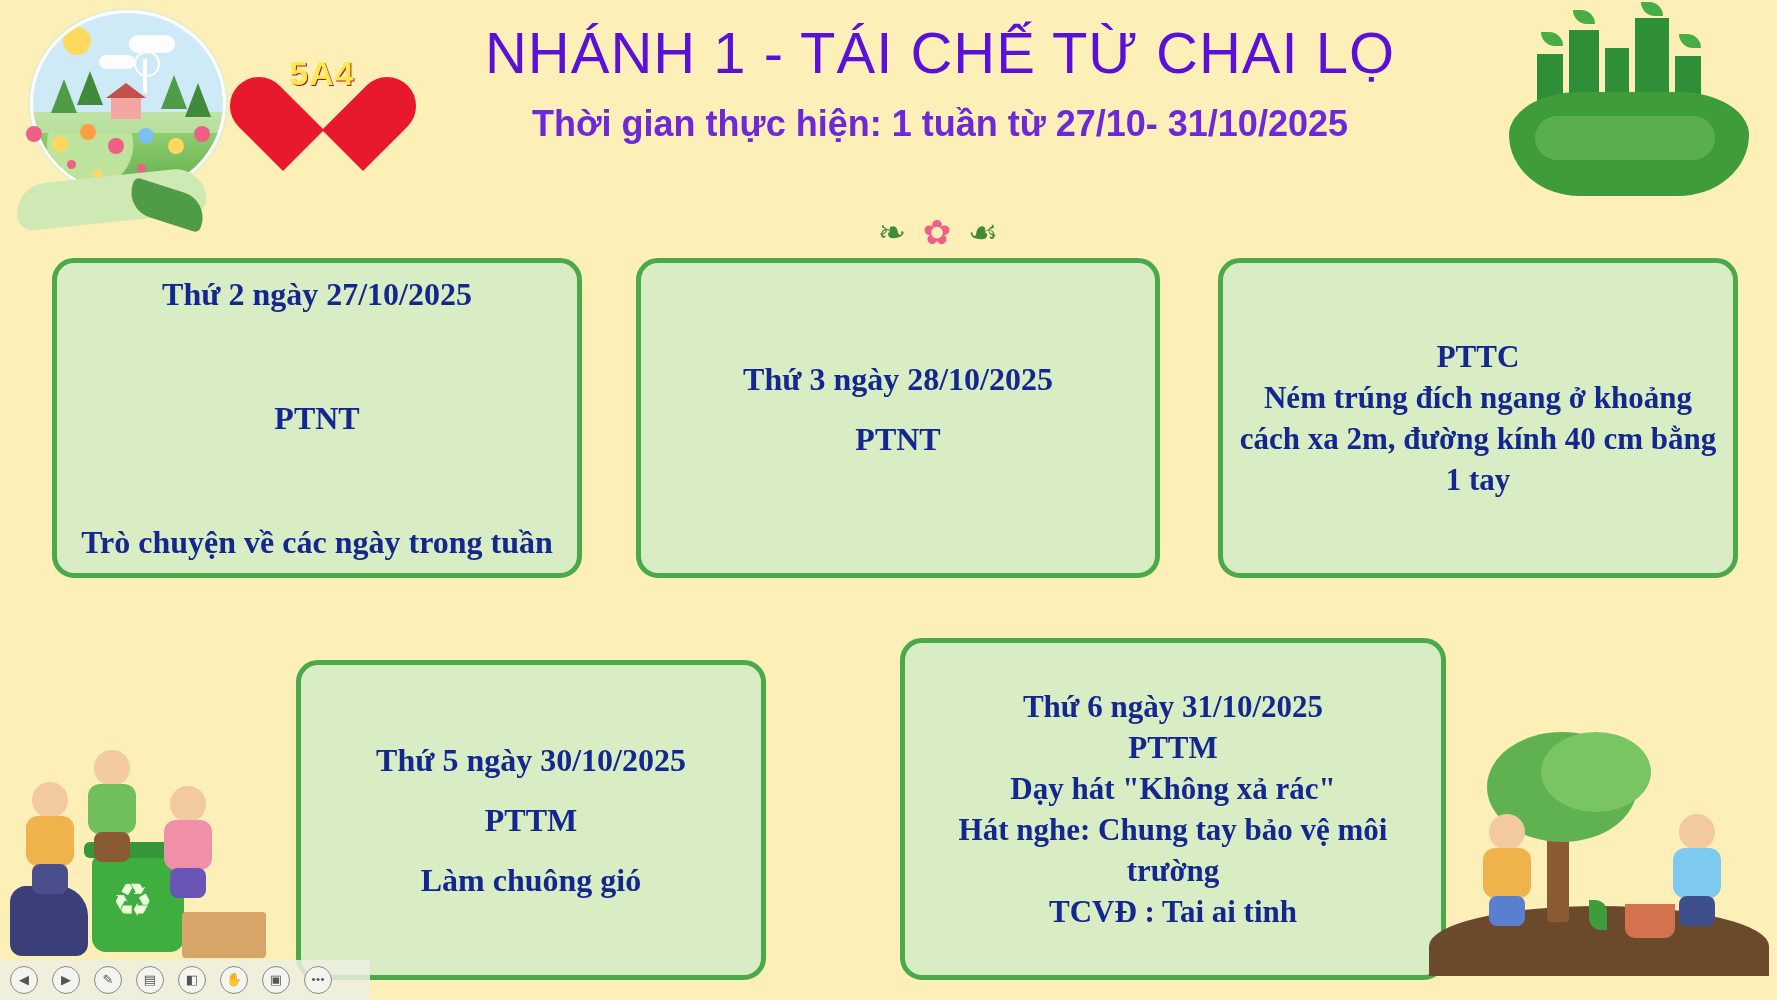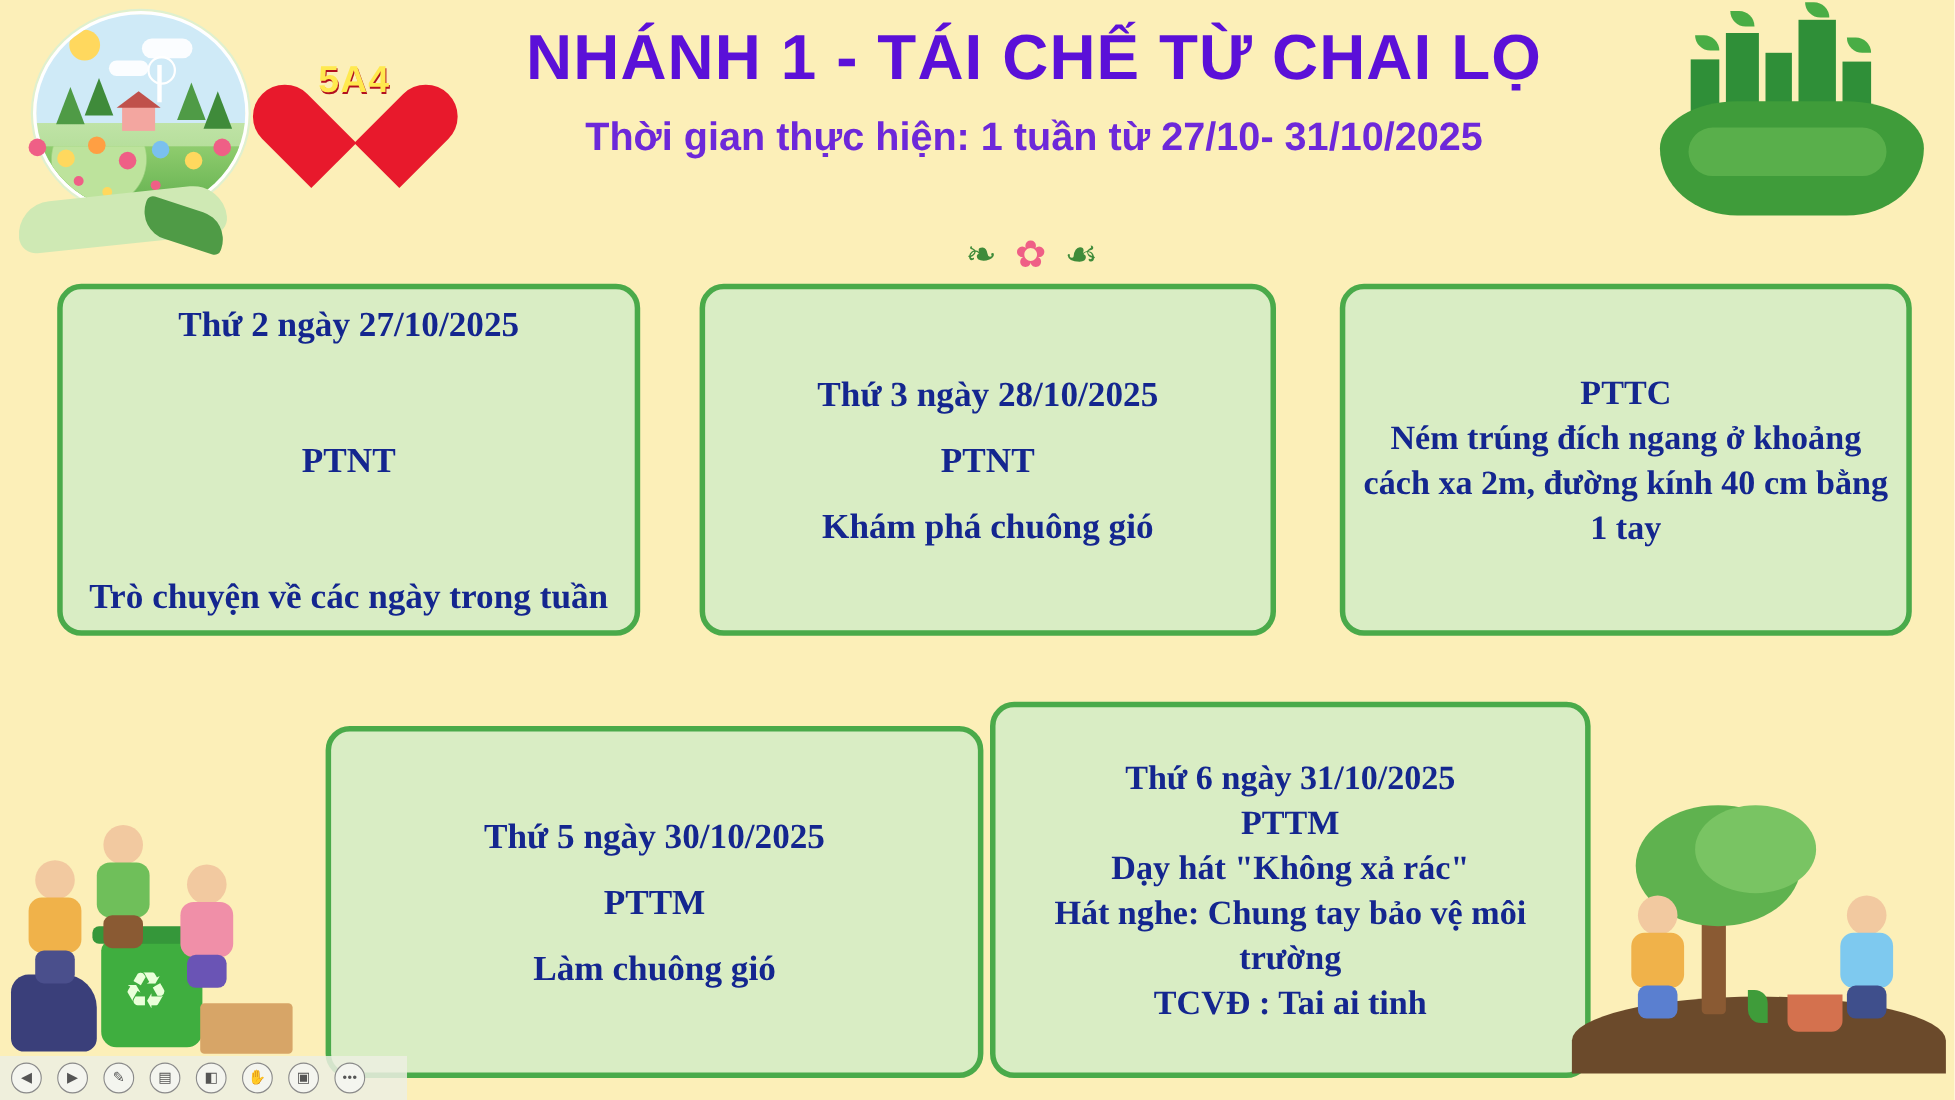--- a/index.html
+++ b/index.html
@@ -178,21 +178,21 @@
   
   .title-block {
     position: absolute;
     left: 410px;
     top: 18px;
     width: 1060px;
     text-align: center;
   }
   .title-main {
     font-family: "Liberation Sans", sans-serif;
-    font-weight: bold;
+    font-weight: normal;
     font-size: 58px;
     line-height: 70px;
     color: #5b10d8;
     letter-spacing: 1px;
     white-space: nowrap;
   }
   .title-sub {
     margin-top: 14px;
     font-family: "Liberation Sans", sans-serif;
     font-weight: bold;
@@ -264,21 +264,21 @@
     justify-content: center;
     align-items: center;
     padding: 10px 16px;
   }
   .card .line { width: 100%; }
   .card .spacer { height: 18px; }
 
   #card-mon { left: 52px;  top: 258px; width: 530px; height: 320px; gap: 32px; }
   #card-tue { left: 636px; top: 258px; width: 524px; height: 320px; }
   #card-wed { left: 1218px;top: 258px; width: 520px; height: 320px; }
-  #card-thu { left: 296px; top: 660px; width: 598px; height: 320px; }
+  #card-thu { left: 296px; top: 660px; width: 470px; height: 320px; }
   #card-fri { left: 900px; top: 638px; width: 546px; height: 342px; }
   .f32 { font-size: 32px; line-height: 42px; }
   .f31 { font-size: 31px; line-height: 41px; }
 
   
   .kids-left {
     position: absolute;
     left: 0;
     bottom: 20px;
     width: 290px;
@@ -460,21 +460,20 @@
     <div class="line">PTNT</div>
     <div class="spacer"></div>
     <div class="line">Trò chuyện về các ngày trong tuần</div>
   </div>
 
   <div class="card f32" id="card-tue">
     <div class="line">Thứ 3 ngày 28/10/2025</div>
     <div class="spacer"></div>
     <div class="line">PTNT</div>
     <div class="spacer"></div>
-    <div class="line">Khám phá chuông gió</div>
   </div>
 
   <div class="card f31" id="card-wed">
     <div class="line">PTTC</div>
     <div class="line">Ném trúng đích ngang ở khoảng cách xa 2m, đường kính 40 cm bằng 1 tay</div>
   </div>
 
   <div class="card f32" id="card-thu">
     <div class="line">Thứ 5 ngày 30/10/2025</div>
     <div class="spacer"></div>

